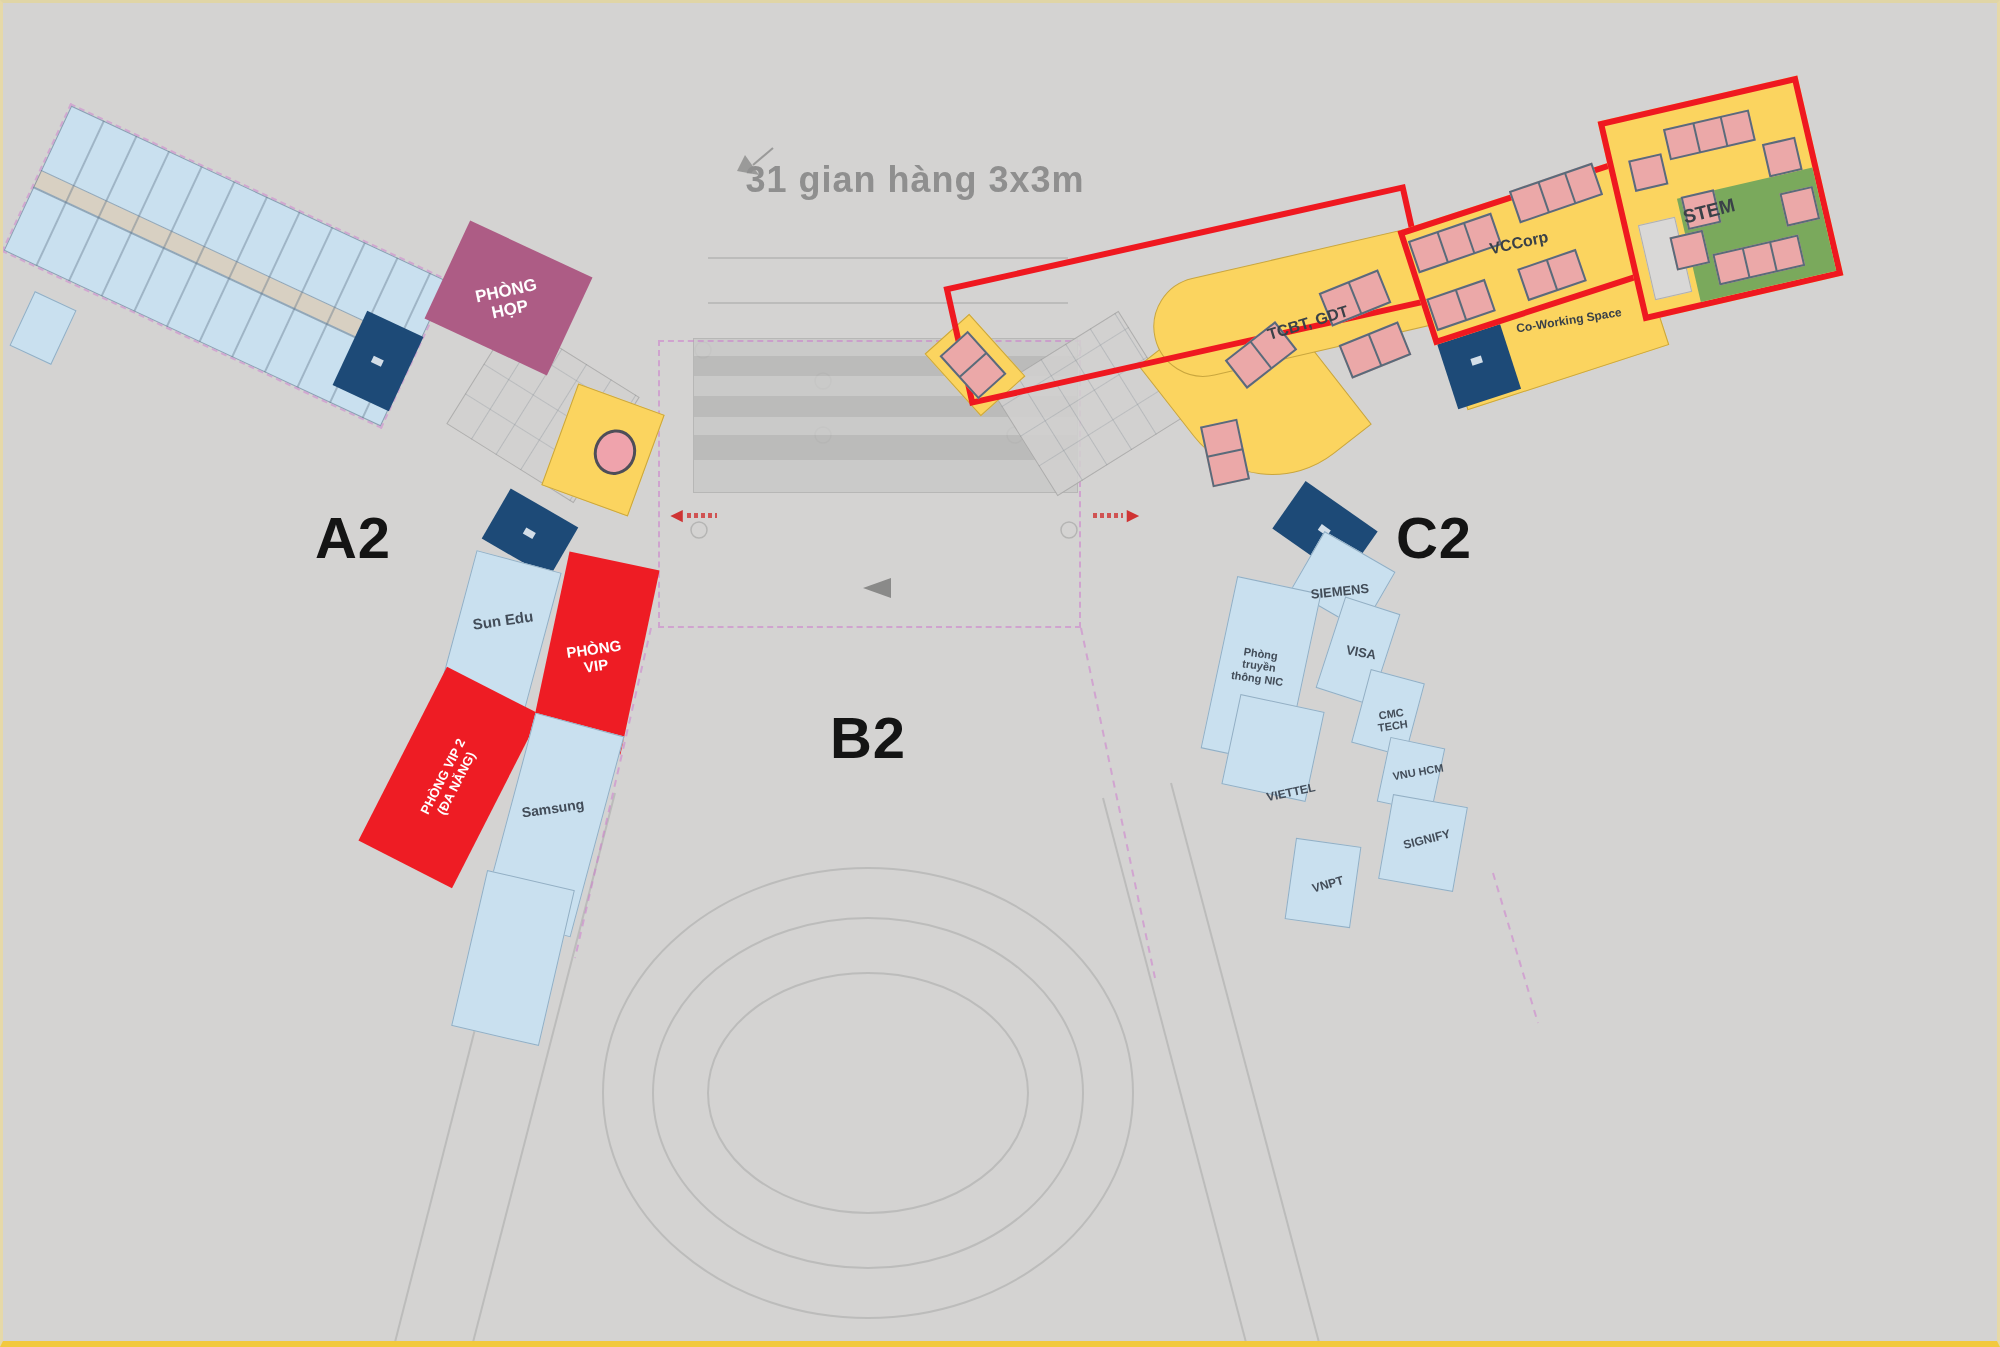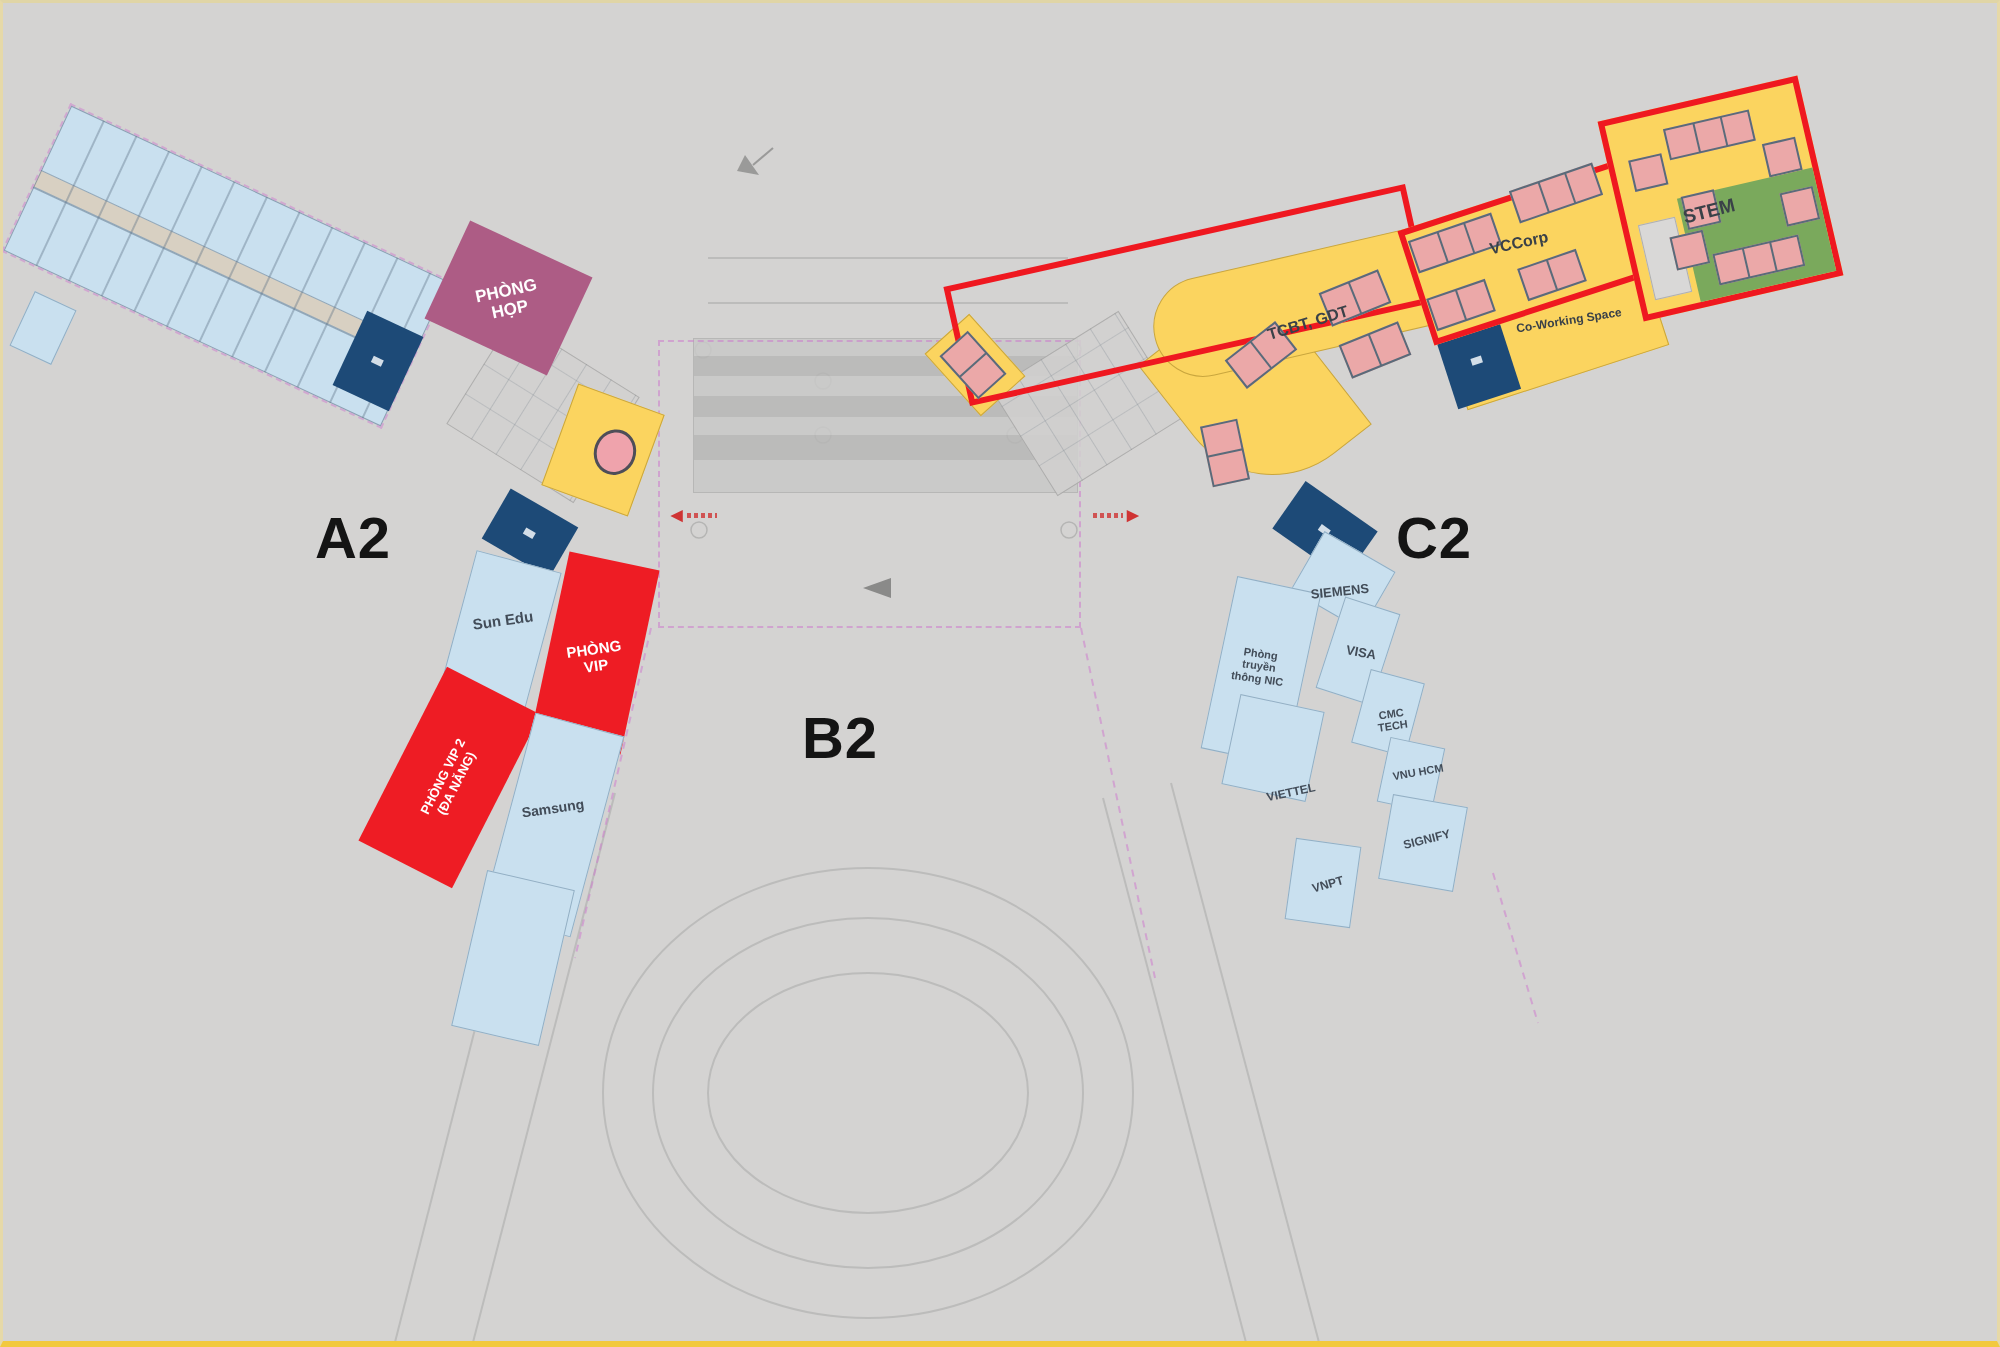--- a/index.html
+++ b/index.html
@@ -138,22 +138,23 @@
   <div class="blk navy" style="left:1278px;top:498px;width:88px;height:58px;transform:rotate(35deg);"></div>
   <div class="blk lb" style="left:1299px;top:544px;width:82px;height:68px;transform:rotate(30deg);"></div>
   <div class="blk lb" style="left:1215px;top:580px;width:86px;height:176px;transform:rotate(12deg);"></div>
   <div class="blk lb" style="left:1326px;top:600px;width:58px;height:96px;transform:rotate(18deg);"></div>
   <div class="blk lb" style="left:1357px;top:672px;width:56px;height:76px;transform:rotate(15deg);"></div>
   <div class="blk lb" style="left:1380px;top:739px;width:56px;height:66px;transform:rotate(12deg);"></div>
   <div class="blk lb" style="left:1382px;top:797px;width:76px;height:86px;transform:rotate(10deg);"></div>
   <div class="blk lb" style="left:1227px;top:699px;width:86px;height:92px;transform:rotate(12deg);"></div>
   <div class="blk lb" style="left:1287px;top:839px;width:66px;height:82px;transform:rotate(8deg);"></div>
 
+  <div class="lbl title-lbl" style="left:912px;top:177px;transform:translate(-50%,-50%);">31 gian hàng 3x3m</div>
   <div class="lbl zone" style="left:350px;top:535px;transform:translate(-50%,-50%);">A2</div>
-  <div class="lbl zone" style="left:837px;top:735px;transform:translate(-50%,-50%);">B2</div>
+  <div class="lbl zone" style="left:865px;top:735px;transform:translate(-50%,-50%);">B2</div>
   <div class="lbl zone" style="left:1431px;top:535px;transform:translate(-50%,-50%);">C2</div>
 
   <div class="lbl wlbl" style="left:505px;top:297px;font-size:17px;transform:translate(-50%,-50%) rotate(-12deg);">
     <div>PHÒNG</div>
     <div>HỌP</div>
   </div>
   <div class="lbl tlbl" style="left:500px;top:618px;font-size:15px;transform:translate(-50%,-50%) rotate(-8deg);">Sun Edu</div>
   <div class="lbl wlbl" style="left:592px;top:655px;font-size:15px;transform:translate(-50%,-50%) rotate(-8deg);">
     <div>PHÒNG</div>
     <div>VIP</div>

